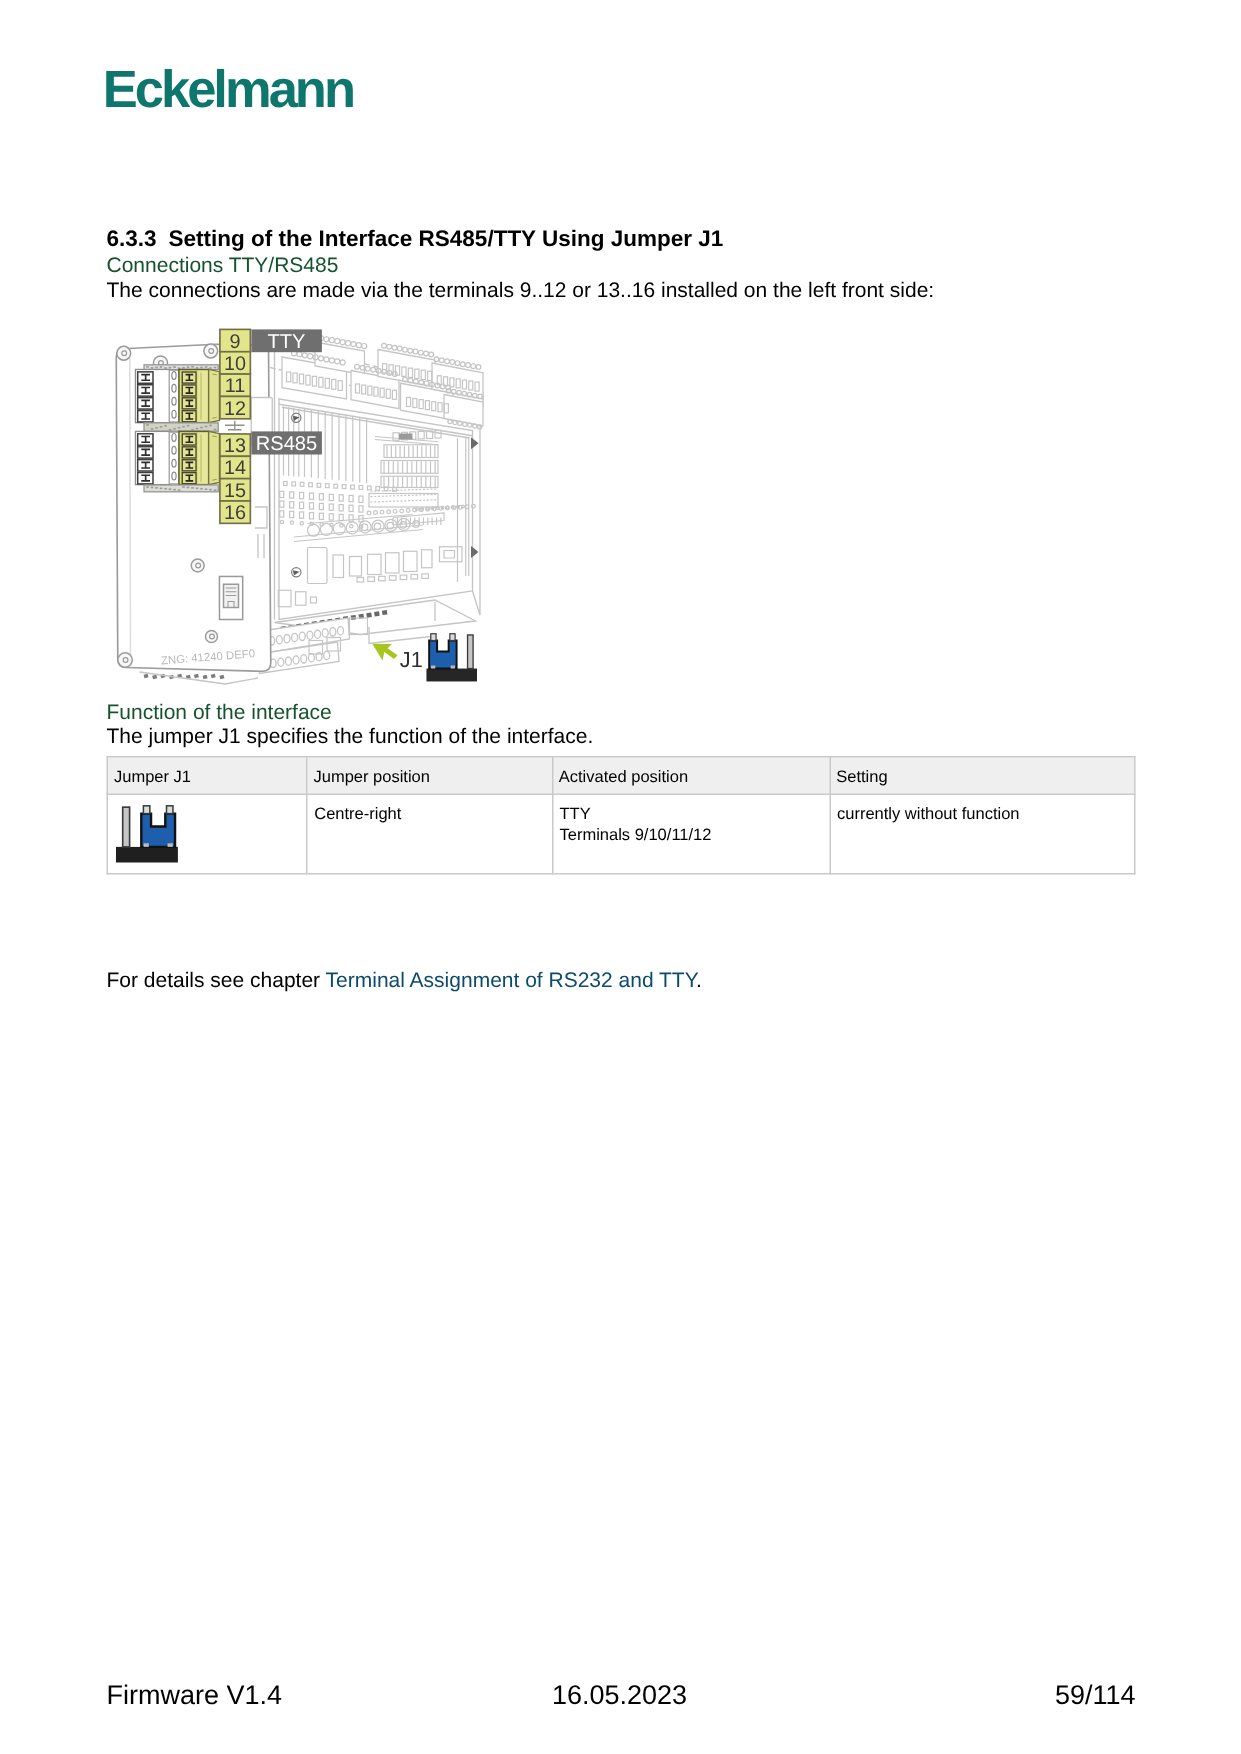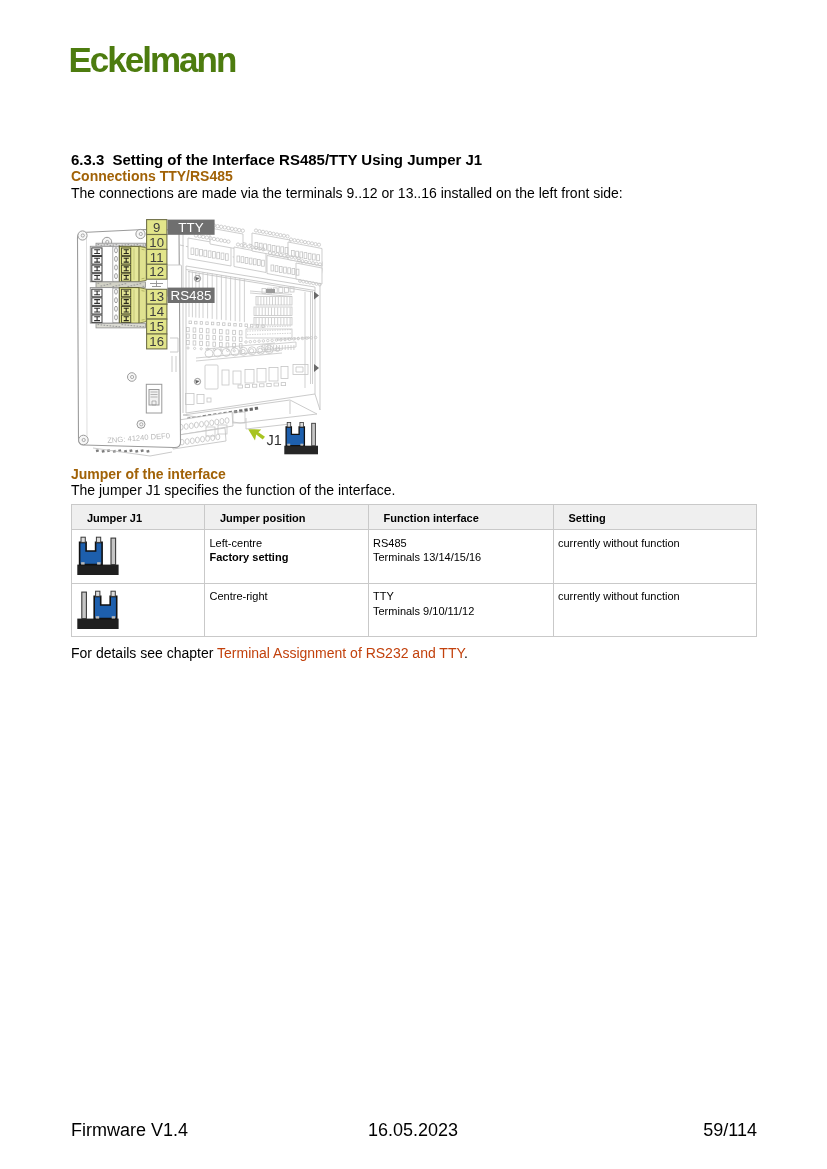--- a/index.html
+++ b/index.html
@@ -1,27 +1,27 @@
 <!DOCTYPE html>
 <html><head>
 <meta charset="utf-8">
 <style>
   html,body{margin:0;padding:0;}
   body{width:827px;height:1169px;background:#ffffff;font-family:"Liberation Sans",sans-serif;position:relative;overflow:hidden;}
   .abs{position:absolute;}
-  .logo{left:68.5px;top:39.8px;font-size:35px;font-weight:bold;color:#4d7c0f;letter-spacing:-2.0px;}
+  .logo{left:68.5px;top:39.8px;font-size:35px;font-weight:bold;color:#0f766e;letter-spacing:-2.0px;}
   .h1{left:71px;top:151px;font-size:15px;font-weight:bold;color:#000;}
   .h1 .num{margin-right:8px;}
-  .b14{font-size:14px;font-weight:bold;color:#a16207;}
+  .b14{font-size:14px;font-weight:normal;color:#14532d;}
   .t14{font-size:14px;color:#000;}
   .tbl{left:71px;top:504px;border-collapse:collapse;table-layout:fixed;}
   .tbl td{border:1px solid #c9c9c9;vertical-align:top;font-size:11px;padding:5.5px 0 0 4.5px;}
-  .tbl .hd td{background:#efefef;font-weight:bold;padding:7px 0 0 15px;height:17.3px;}
+  .tbl .hd td{background:#efefef;font-weight:normal;padding:7px 0 0 4px;height:17.3px;}
   .lh{line-height:14.5px;}
-  .link{color:#c2410c;}
+  .link{color:#0c4a6e;}
   .foot{font-size:18px;color:#000;top:1120.3px;}
 </style>
 </head>
 <body>
 <div class="abs logo">Eckelmann</div>
 <div class="abs h1"><span class="num">6.3.3</span><span>Setting of the Interface RS485/TTY Using Jumper J1</span></div>
 <div class="abs b14" style="left:71px;top:168px;">Connections TTY/RS485</div>
 <div class="abs t14" style="left:71px;top:185px;">The connections are made via the terminals 9..12 or 13..16 installed on the left front side:</div>
 
 <svg class="abs" style="left:70px;top:215px;" width="256" height="246" viewBox="70 215 256 246" xmlns="http://www.w3.org/2000/svg">
@@ -606,53 +606,37 @@
 <text x="266.5" y="444.5" font-size="14.5" fill="#2e2e2e" text-rendering="geometricPrecision" font-family="Liberation Sans, sans-serif">J1</text>
 <rect x="284.3" y="445.7" width="33.7" height="8.6" fill="#262626"></rect>
 <rect x="311.7" y="423.3" width="3.7" height="22.4" fill="#c6c6c6" stroke="#3a3a3a" stroke-width="0.90"></rect>
 <path d="M286.1 427.0 L286.1 445.7 L304.4 445.7 L304.4 427.0 L299.1 427.0 L299.1 434.3 L291.4 434.3 L291.4 427.0 Z" fill="#1d5fad" stroke="#111111" stroke-width="1.30"></path>
 <rect x="287.2" y="422.5" width="3.5" height="4.5" fill="#dcdcdc" stroke="#3a3a3a" stroke-width="0.81"></rect>
 <rect x="299.9" y="422.5" width="3.5" height="4.5" fill="#dcdcdc" stroke="#3a3a3a" stroke-width="0.81"></rect>
 <rect x="287.3" y="443.7" width="2.9" height="2.0" fill="#bbbbbb"></rect>
 <rect x="300.4" y="443.7" width="2.9" height="2.0" fill="#bbbbbb"></rect>
   </svg>
 
-<div class="abs b14" style="left:71px;top:466px;">Jumper of the interface</div>
+<div class="abs b14" style="left:71px;top:466px;">Function of the interface</div>
 <div class="abs t14" style="left:71px;top:482px;">The jumper J1 specifies the function of the interface.</div>
 
 <table class="abs tbl">
  <colgroup>
       <col style="width:133px">
       <col style="width:163.5px">
       <col style="width:185px">
       <col style="width:203px">
     </colgroup>
  <tbody>
       <tr class="hd">
         <td>Jumper J1</td>
         <td>Jumper position</td>
-        <td>Function interface</td>
+        <td>Activated position</td>
         <td>Setting</td>
       </tr>
- <tr style="height:53.5px;">
-   <td id="jcell1" style="padding:0;">
-          <svg width="42" height="39.5" viewBox="0 0 42 39.5" style="display:block;margin:5.6px 0 0 4.8px" xmlns="http://www.w3.org/2000/svg">
-            <rect x="0.3" y="28.6" width="41.3" height="10.4" fill="#1f1f1f"></rect>
-            <rect x="34.0" y="2.1" width="4.6" height="26.5" fill="#c6c6c6" stroke="#3a3a3a" stroke-width="1.1"></rect>
-            <path d="M2.6 6.4 L2.6 28.6 L25.1 28.6 L25.1 6.4 L18.6 6.4 L18.6 15.0 L9.1 15.0 L9.1 6.4 Z" fill="#1d5fad" stroke="#111111" stroke-width="1.6"></path>
-            <rect x="4.0" y="1.2" width="4.3" height="5.2" fill="#dcdcdc" stroke="#3a3a3a" stroke-width="1.0"></rect>
-            <rect x="19.4" y="1.2" width="4.3" height="5.2" fill="#dcdcdc" stroke="#3a3a3a" stroke-width="1.0"></rect>
-            <rect x="4.1" y="26.2" width="3.5" height="2.4" fill="#bbbbbb"></rect>
-            <rect x="20.1" y="26.2" width="3.5" height="2.4" fill="#bbbbbb"></rect>
-          </svg>
-        </td>
-   <td class="lh">Left-centre<br><b>Factory setting</b></td>
-   <td class="lh">RS485<br>Terminals 13/14/15/16</td>
-   <td class="lh">currently without function</td>
- </tr>
  <tr style="height:53px;">
    <td id="jcell2" style="padding:0;">
           <svg width="42" height="39.5" viewBox="0 0 42 39.5" style="display:block;margin:5.8px 0 0 4.8px" xmlns="http://www.w3.org/2000/svg">
             <rect x="0.3" y="28.6" width="41.3" height="10.4" fill="#1f1f1f"></rect>
             <rect x="4.8" y="2.1" width="4.6" height="26.5" fill="#c6c6c6" stroke="#3a3a3a" stroke-width="1.1"></rect>
             <path d="M17.2 6.4 L17.2 28.6 L39.7 28.6 L39.7 6.4 L33.2 6.4 L33.2 15.0 L23.7 15.0 L23.7 6.4 Z" fill="#1d5fad" stroke="#111111" stroke-width="1.6"></path>
             <rect x="18.6" y="1.2" width="4.3" height="5.2" fill="#dcdcdc" stroke="#3a3a3a" stroke-width="1.0"></rect>
             <rect x="34.0" y="1.2" width="4.3" height="5.2" fill="#dcdcdc" stroke="#3a3a3a" stroke-width="1.0"></rect>
             <rect x="18.7" y="26.2" width="3.5" height="2.4" fill="#bbbbbb"></rect>
             <rect x="34.7" y="26.2" width="3.5" height="2.4" fill="#bbbbbb"></rect>

